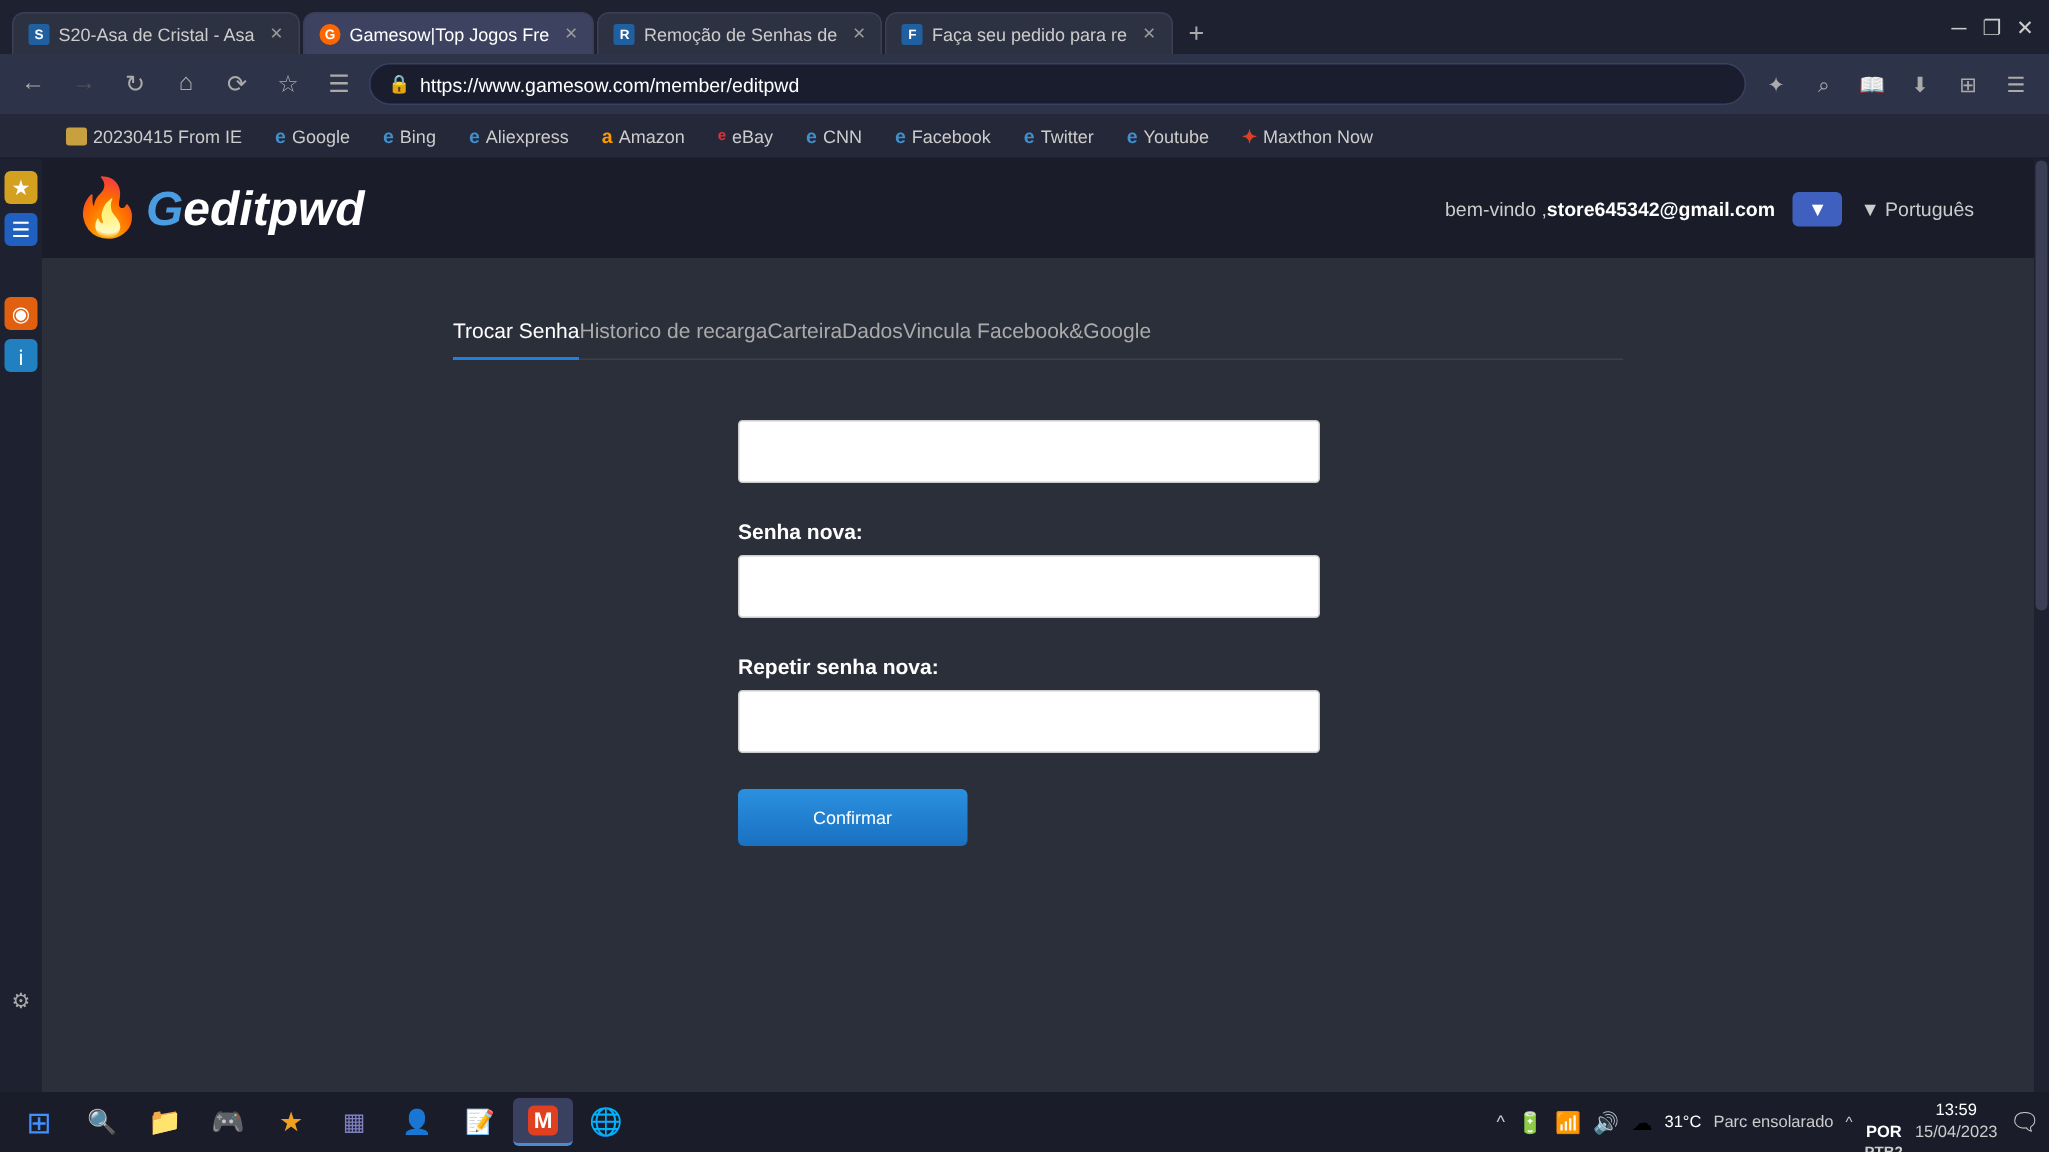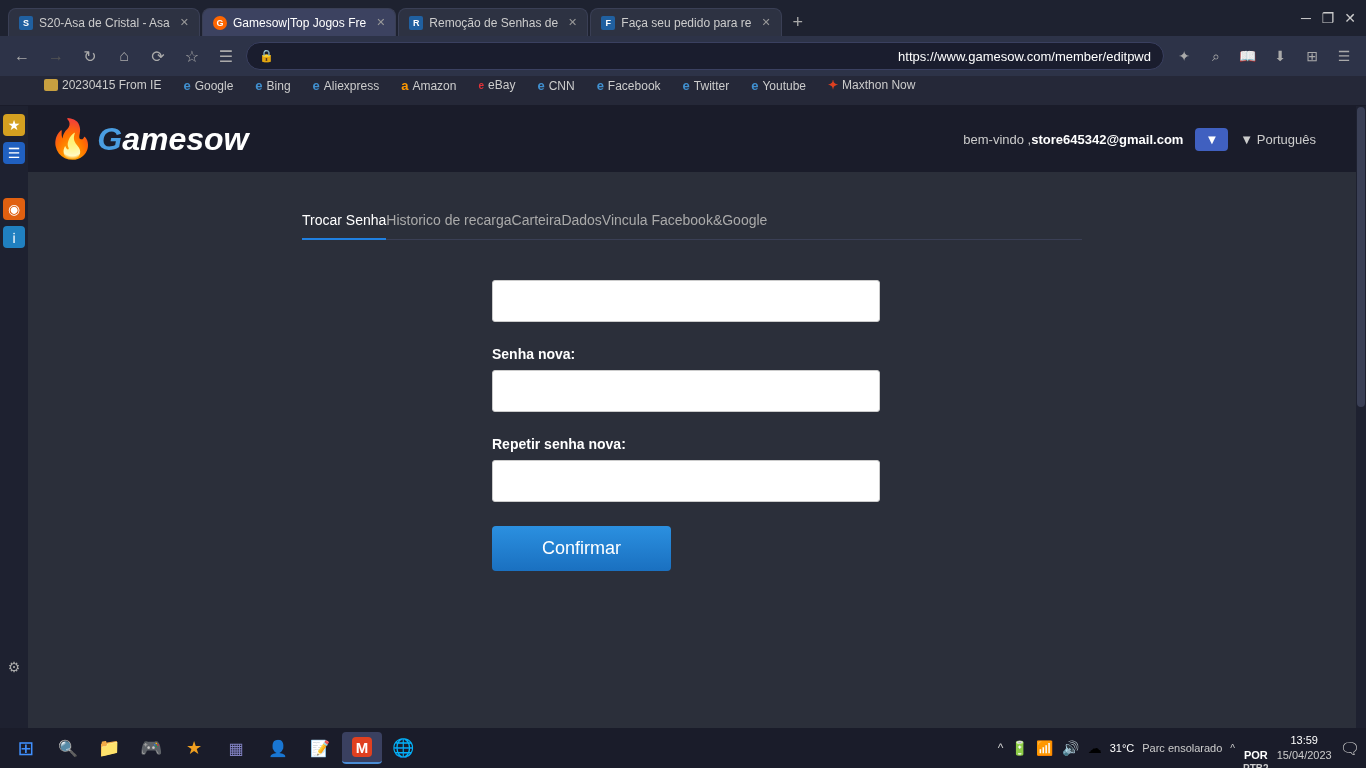--- a/index.html
+++ b/index.html
@@ -79,35 +79,35 @@
       border: 1px solid #3a4060;
       border-radius: 14px;
       display: flex;
       align-items: center;
       padding: 0 12px;
       gap: 6px;
       color: #ccc;
       font-size: 13px;
     }
     .lock-icon { color: #4a8; font-size: 12px; }
-    .address-text { color: #ddd; font-size: 13px; flex: 1; text-align: right; }
+    .address-text { color: #ddd; font-size: 13px; flex: 1; }
     .address-text span { color: #fff; }
     .nav-icons { display: flex; gap: 4px; }
     .nav-icon-btn {
       width: 28px; height: 28px;
       display: flex; align-items: center; justify-content: center;
       color: #aaa; font-size: 14px; cursor: pointer; border-radius: 4px;
     }
 
     
     .bookmarks-bar {
       background: #252838;
       height: 30px;
       display: flex;
-      align-items: flex-start;
+      align-items: center;
       padding: 0 36px;
       gap: 6px;
       border-bottom: 1px solid #1a1c2a;
     }
     .bookmark-item {
       display: flex; align-items: center; gap: 4px;
       padding: 2px 8px;
       border-radius: 4px;
       cursor: pointer;
       color: #ccc;
@@ -268,21 +268,21 @@
       font-size: 14px;
       color: #333;
       outline: none;
     }
 
     .confirm-btn {
       background: linear-gradient(180deg, #2b90e0 0%, #1a70c0 100%);
       color: #fff;
       border: none;
       padding: 12px 50px;
-      font-size: 18px;
+      font-size: 12px;
       border-radius: 4px;
       cursor: pointer;
       margin-top: 10px;
       display: block;
     }
 
     
     .taskbar {
       position: absolute;
       bottom: 0;
@@ -457,21 +457,21 @@
   <div class="sidebar-icon info">ℹ</div>
   <div class="sidebar-settings">⚙</div>
 </div>
 
 <div class="main-content">
 
   <div class="site-header">
     <div class="logo-area">
       <span class="logo-flame">🔥</span>
       <span class="logo-text">
-        <span style="color:#4a9de0;">G</span><span>amesow</span>
+        <span style="color:#4a9de0;">G</span><span>editpwd</span>
       </span>
     </div>
     <div class="header-right">
       <span class="welcome-text">
         <span>bem-vindo ,</span><strong>store645342@gmail.com</strong>
       </span>
       <button class="dropdown-btn">▼</button>
       <span class="lang-btn">▼ Português</span>
     </div>
   </div>

